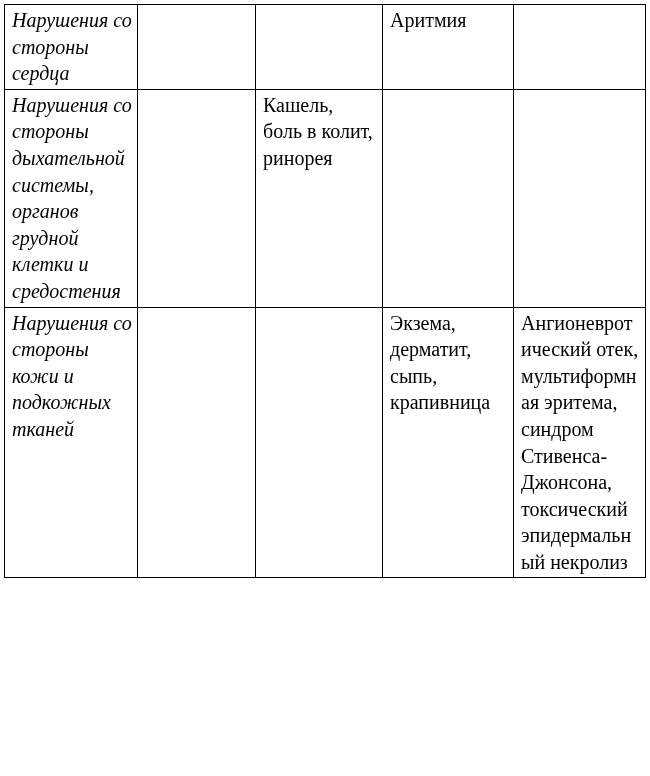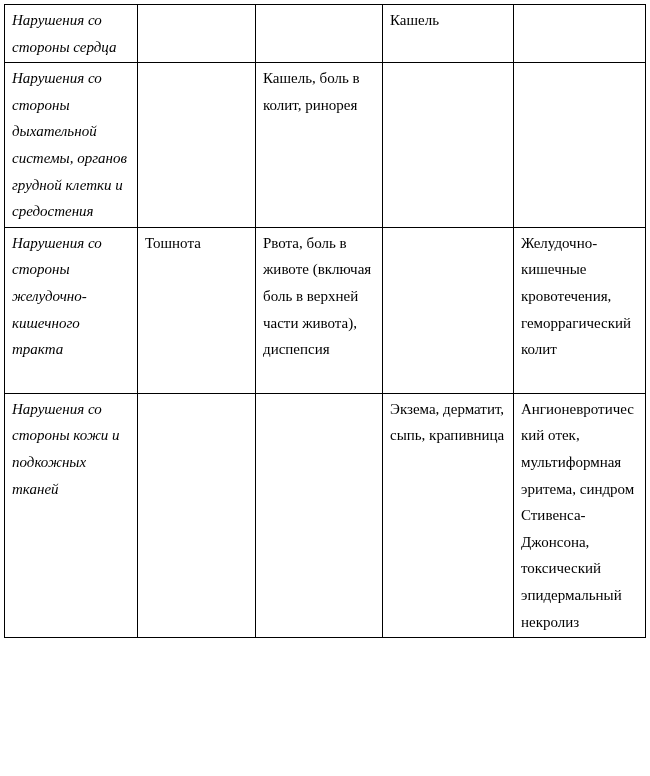--- a/index.html
+++ b/index.html
@@ -22,21 +22,21 @@
   table.adr {
     border-collapse: collapse;
     table-layout: fixed;
     margin: 4px 0 0 4px;
     width: 641px;
   }
   table.adr td {
     border: 1.5px solid #000000;
     vertical-align: top;
     padding: 2px 5px 2px 7px;
-    font-size: 15px;
+    font-size: 20px;
     line-height: 26.6px;
     overflow-wrap: break-word;
     word-break: normal;
   }
   table.adr td.soc {
     font-style: italic;
   }
   col.c1 { width: 133px; }
   col.c2 { width: 118px; }
   col.c3 { width: 127px; }
@@ -58,36 +58,29 @@
         <col class="c2">
         <col class="c3">
         <col class="c4">
         <col class="c5">
     </colgroup>
     <tbody>
       <tr class="r1">
         <td class="soc">Нарушения со стороны сердца</td>
         <td></td>
         <td></td>
-        <td>Кашель</td>
+        <td>Аритмия</td>
         <td></td>
       </tr>
       <tr class="r2">
         <td class="soc">Нарушения со стороны дыхательной системы, органов грудной клетки и средостения</td>
         <td></td>
         <td>Кашель, боль в колит, ринорея</td>
         <td></td>
         <td></td>
-      </tr>
-      <tr class="r3">
-        <td class="soc">Нарушения со стороны желудочно-кишечного тракта</td>
-        <td>Тошнота</td>
-        <td>Рвота, боль в животе (включая боль в верхней части живота), диспепсия</td>
-        <td></td>
-        <td>Желудочно-кишечные кровотечения, геморрагический колит</td>
       </tr>
       <tr class="r5">
         <td class="soc">Нарушения со стороны кожи и подкожных тканей</td>
         <td></td>
         <td></td>
         <td>Экзема, дерматит, сыпь, крапивница</td>
         <td>Ангионевротический отек, мультиформная эритема, синдром Стивенса-Джонсона, токсический эпидермальный некролиз</td>
       </tr>
     </tbody>
   </table>

